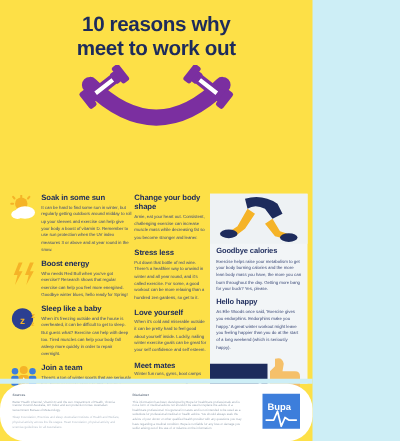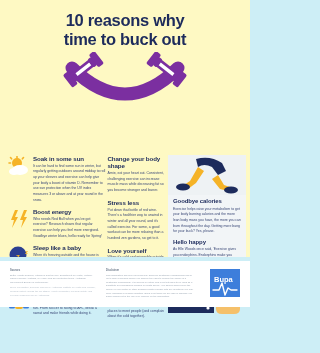--- a/index.html
+++ b/index.html
@@ -3,21 +3,21 @@
 <meta charset="utf-8">
 <style>
   * { box-sizing: border-box; margin: 0; padding: 0; }
   body {
     width: 250px; height: 353px;
     font-family: "Liberation Sans", sans-serif;
     background: #cdeef6;
     overflow: hidden;
     position: relative;
   }
-  .poster { width: 250px; height: 307px; position: relative; background: #fef9c3; }
+  .poster { width: 250px; height: 353px; position: relative; background: #fde047; }
 
   
   .title {
     padding: 11px 14px 0 14px;
     text-align: center;
     color: #1d2b5c;
     font-size: 16.5px;
     font-weight: bold;
     line-height: 1.14;
     letter-spacing: -0.3px;
@@ -88,20 +88,21 @@
     position: relative; overflow: hidden;
     margin-top: 2px;
   }
 
   
   .footer {
     position: absolute;
     left: 0; bottom: 0;
     width: 250px; height: 46px;
     background: #ffffff;
+    border-radius: 20px;
   }
   .footer-inner {
     display: flex;
     padding: 8px 10px 0 10px;
     gap: 8px;
     align-items: flex-start;
   }
   .fcol { width: 88px; }
   .fh {
     font-size: 2.6px; font-weight: bold;
@@ -124,21 +125,21 @@
     width: 250px; height: 4px; background: #cdeef6;
   }
 </style>
 </head>
 <body>
 
 <div class="poster">
 
   <div class="title">
     <span class="title-line">10 reasons why</span>
-    <span class="title-line">time to buck out</span>
+    <span class="title-line">meet to work out</span>
   </div>
 
   <div class="hero">
     <svg width="150" height="62" viewBox="0 0 150 62">
 
       <path d="M22 16 Q75 68 128 16" stroke="#7b2fa0" stroke-width="13" fill="none" stroke-linecap="round"></path>
 
       <g transform="translate(14,4) rotate(-38 20 14)">
         <rect x="0" y="5" width="7" height="16" rx="2" fill="#7b2fa0"></rect>
         <rect x="6" y="8" width="5" height="10" rx="1.5" fill="#7b2fa0"></rect>

